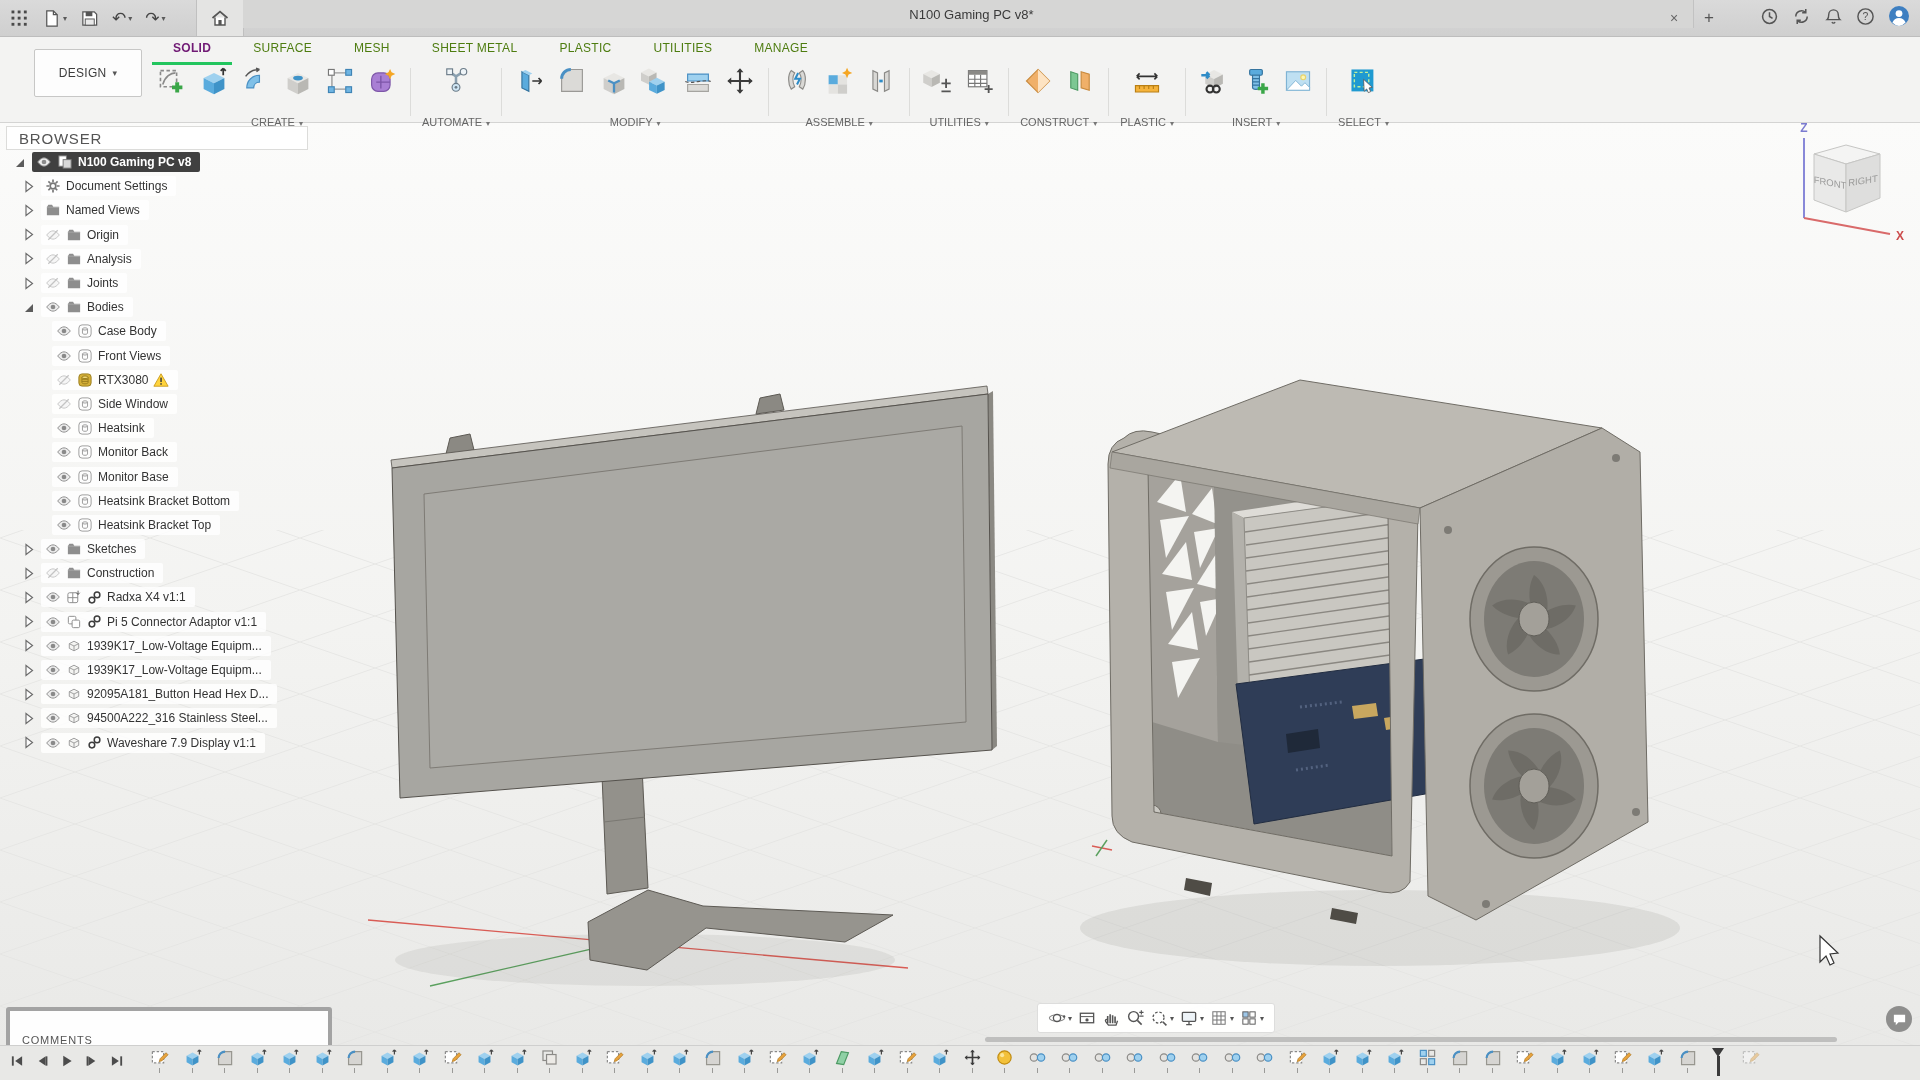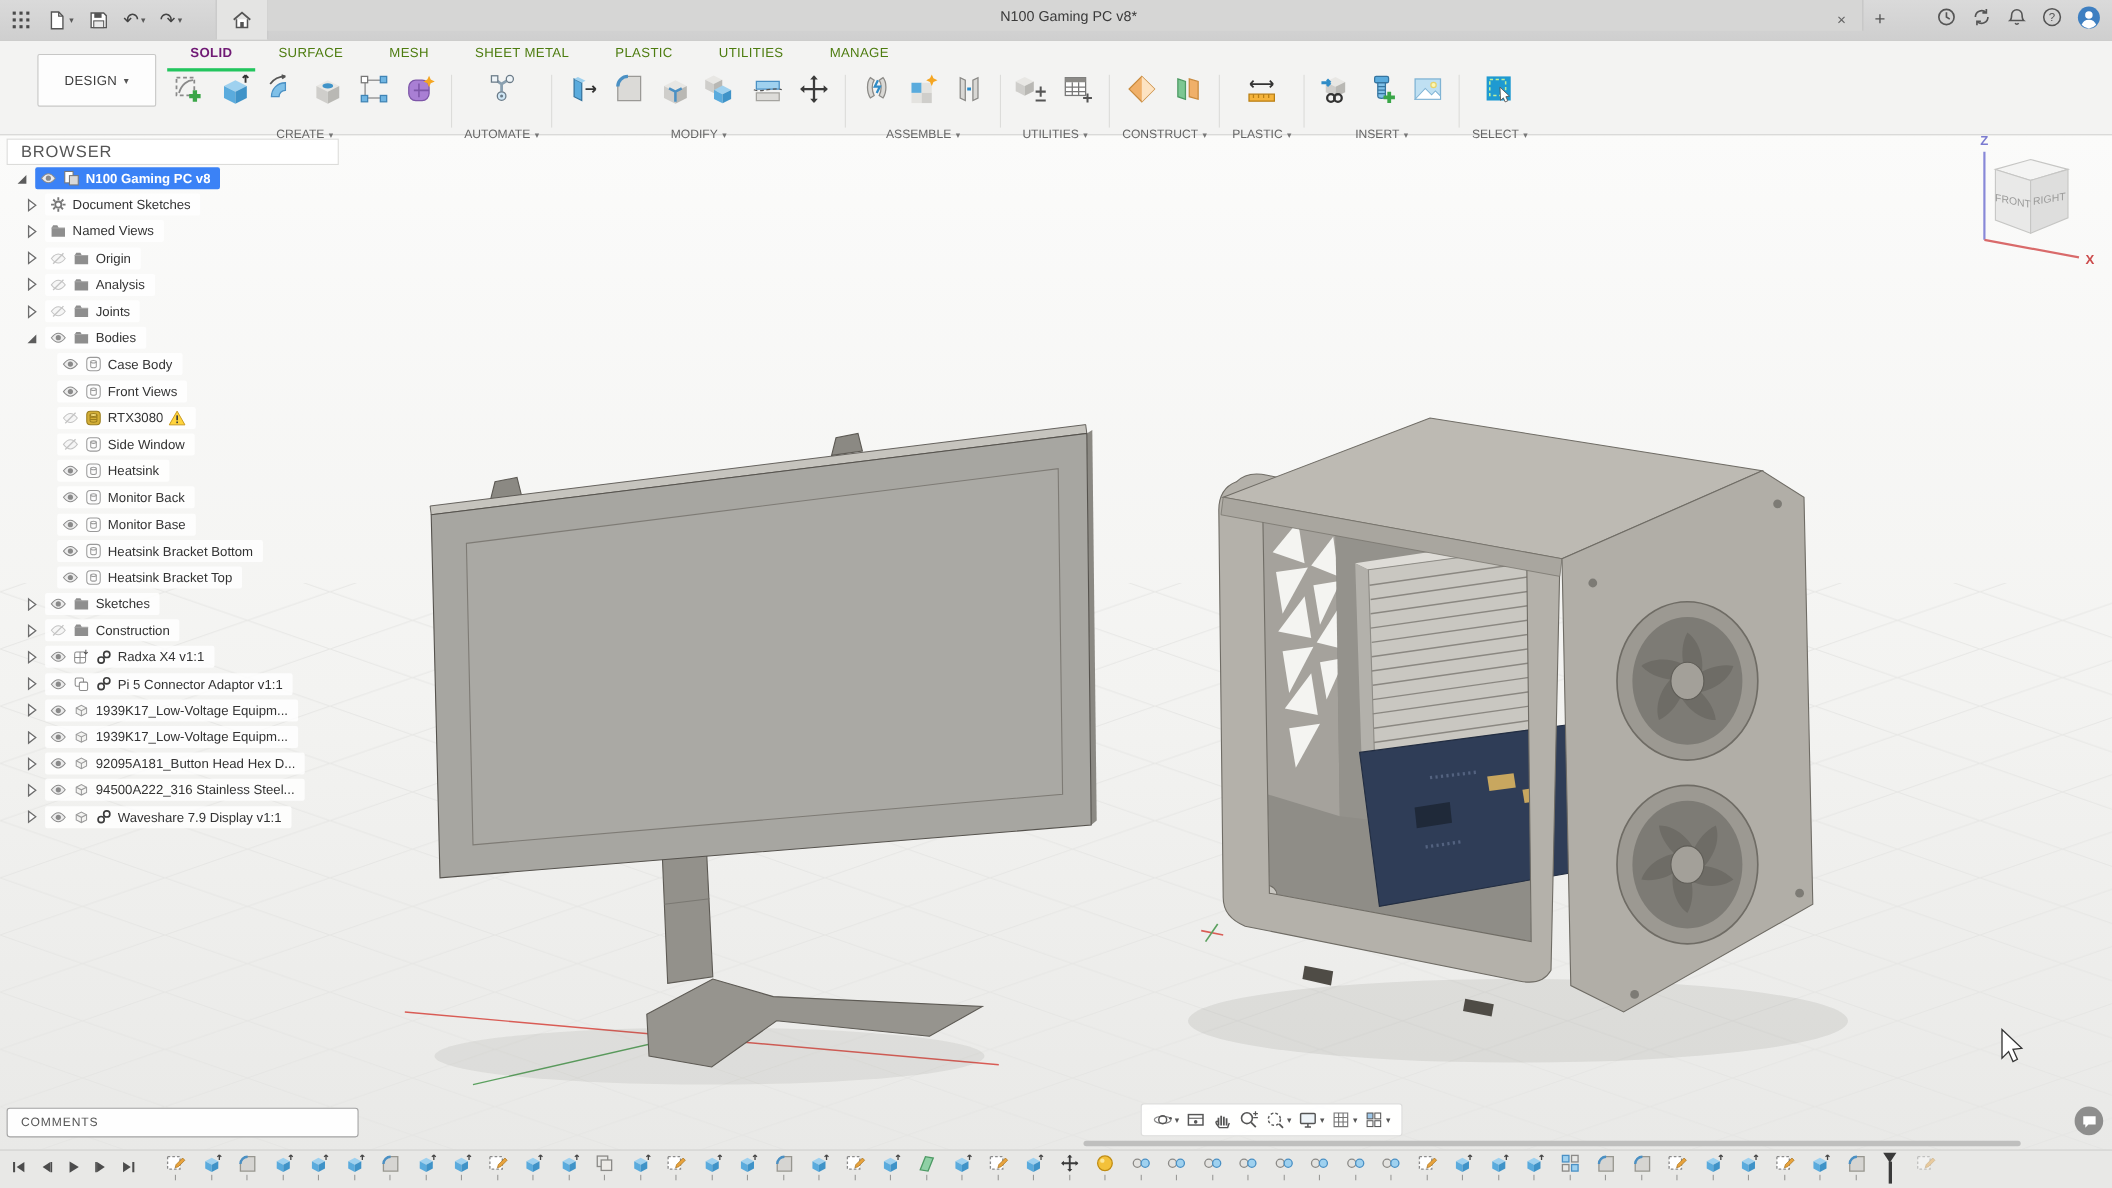--- a/index.html
+++ b/index.html
@@ -55,31 +55,31 @@
   
   #browser{position:absolute;left:6px;top:126px;width:302px;z-index:20}
   #browser-hd{height:22px;background:rgba(255,255,255,.93);border:1px solid #dcdcda;
               display:flex;align-items:center;padding:0 6px}
   #browser-hd .ttl{font-size:15px;color:#555;letter-spacing:.8px;margin-left:6px}
   #browser-hd .right{margin-left:auto}
   .crow{height:24.2px;display:flex;align-items:center}
   .chip{display:flex;align-items:center;gap:5px;background:rgba(255,255,255,.82);
         padding:2px 9px 2px 4px;border-radius:2px;max-width:268px}
   .chip .lbl{font-size:12px;color:#333;white-space:nowrap;overflow:hidden;text-overflow:ellipsis}
-  .crow.sel .chip{background:#3b82f6}
+  .crow.sel .chip{background:#404040}
   .crow.sel .lbl{color:#fff;font-weight:bold}
   .arrow-slot{width:15px;height:15px;margin-right:5px;flex:none}
   .radio{margin-left:auto;margin-right:4px}
 
   
   #viewcube{position:absolute;right:8px;top:118px;z-index:20}
 
   
   #comments{position:absolute;left:6px;top:1007px;width:302px;height:25px;background:rgba(255,255,255,.95);
-            border:1px solid #a3a3a3;border-radius:3px;display:flex;align-items:center;padding:0 8px;z-index:20}
+            border:4px solid #a3a3a3;border-radius:3px;display:flex;align-items:center;padding:16px 8px;z-index:20}
   #comments .lbl{font-size:11px;color:#555;letter-spacing:.8px;margin-left:4px}
   #comments .add{margin-left:auto}
   #navbar{position:absolute;left:1037px;top:1003px;height:28px;background:rgba(255,255,255,.96);
           border:1px solid #dddddc;border-radius:3px;display:flex;align-items:center;gap:6px;
           padding:0 10px;z-index:20}
   .nbtn{display:flex;align-items:center;gap:2px}
   .nbtn .caret{font-size:8px;color:#555}
   #chatfab{position:absolute;right:8px;top:1006px;width:26px;height:26px;border-radius:50%;
            background:#8e8e8d;display:flex;align-items:center;justify-content:center;z-index:20}
 
@@ -700,21 +700,21 @@
         </span>
         <span class="chip">
           <span class="ic">
             <svg viewBox="0 0 17 17" width="16" height="16">
               <circle cx="8.5" cy="8.5" r="3" fill="none" stroke="#777" stroke-width="1.8"></circle>
               <g stroke="#777" stroke-width="1.8">
                 <path d="M8.5 1.5v2.8M8.5 12.7v2.8M1.5 8.5h2.8M12.7 8.5h2.8M3.6 3.6l2 2M11 11l2 2M13.4 3.6l-2 2M5.6 11l-2 2"></path>
               </g>
             </svg>
           </span>
-          <span class="lbl">Document Sketches</span>
+          <span class="lbl">Document Settings</span>
         </span>
       </div>
       <div class="crow">
         <span style="width: 15px; flex: 0 0 auto;"></span>
         <span class="ic arrow-slot">
           <svg viewBox="0 0 15 15">
             <path d="M5 2.5 11.5 7.5 5 12.5z" fill="#fcfcfc" stroke="#6d6d6d" stroke-width="1.2"></path>
           </svg>
         </span>
         <span class="chip">

